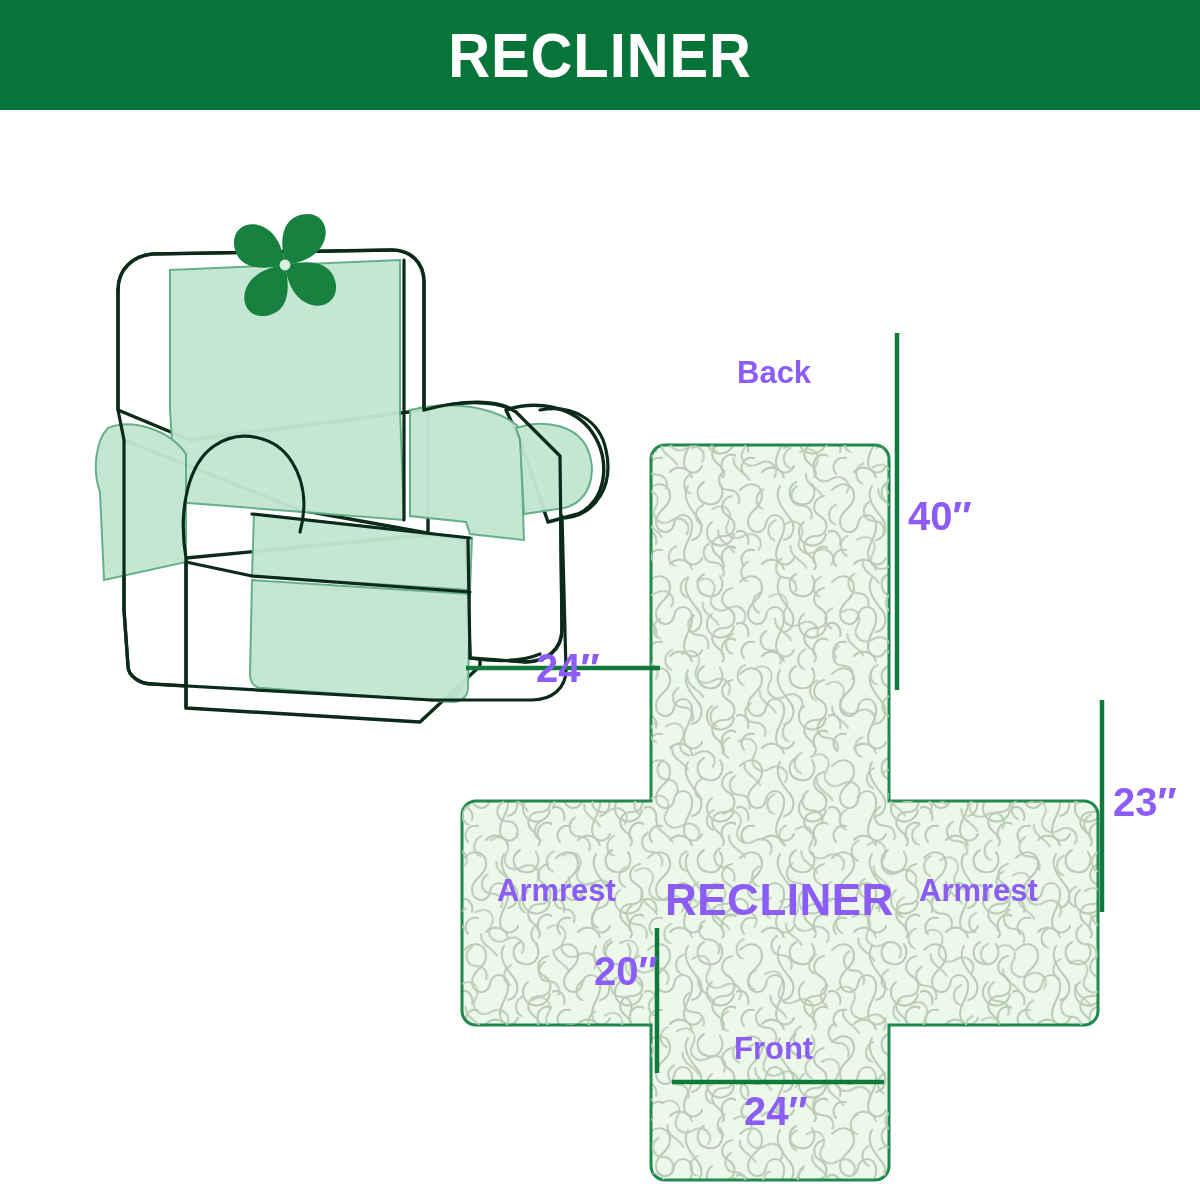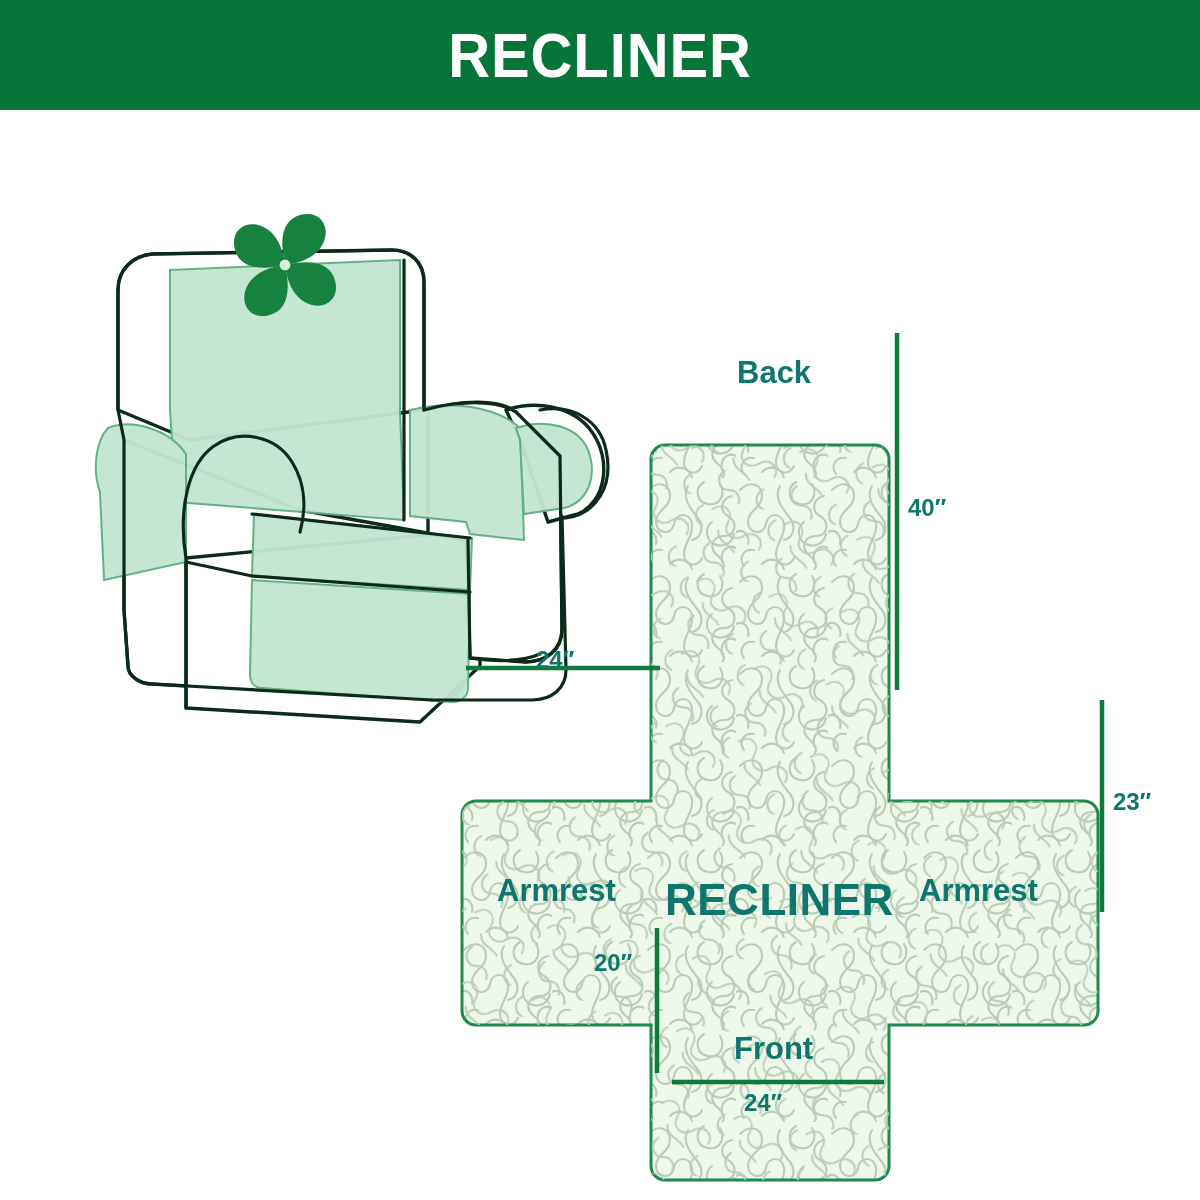--- a/index.html
+++ b/index.html
@@ -47,27 +47,27 @@
   }
   .svg-layer {
     position: absolute;
     left: 0;
     top: 0;
   }
 
   
   .lbl {
     position: absolute;
-    color: #0f766e;
+    color: #8b5cf6;
     font-weight: bold;
     white-space: nowrap;
     line-height: 1;
   }
   .lbl-panel { font-size: 31px; }
-  .lbl-dim   { font-size: 24px; }
+  .lbl-dim   { font-size: 40px; }
   .lbl-center{
     font-size: 44px;
     font-family: "Liberation Sans Narrow", "Liberation Sans", sans-serif;
     letter-spacing: 0.5px;
   }
 </style>
 </head>
 <body>
 
 <div id="header-banner">
@@ -201,19 +201,19 @@
   <div class="lbl lbl-panel" style="left:497px; top:765px;">Armrest</div>
 
   <div class="lbl lbl-panel" style="left:919px; top:765px;">Armrest</div>
 
   <div class="lbl lbl-panel" style="left:734px; top:923px;text-align:right;">Front</div>
 
   <div class="lbl lbl-dim" style="left:908px; top:386px;">40″</div>
 
   <div class="lbl lbl-dim" style="left:536px; top:538px;">24″</div>
 
-  <div class="lbl lbl-dim" style="left:1113px; top:672px;margin-top:8px;">23″</div>
+  <div class="lbl lbl-dim" style="left:1113px; top:672px;">23″</div>
 
   <div class="lbl lbl-dim" style="left:594px; top:841px;">20″</div>
 
   <div class="lbl lbl-dim" style="left:744px; top:981px;">24″</div>
 
 </div>
 
 </body></html>

